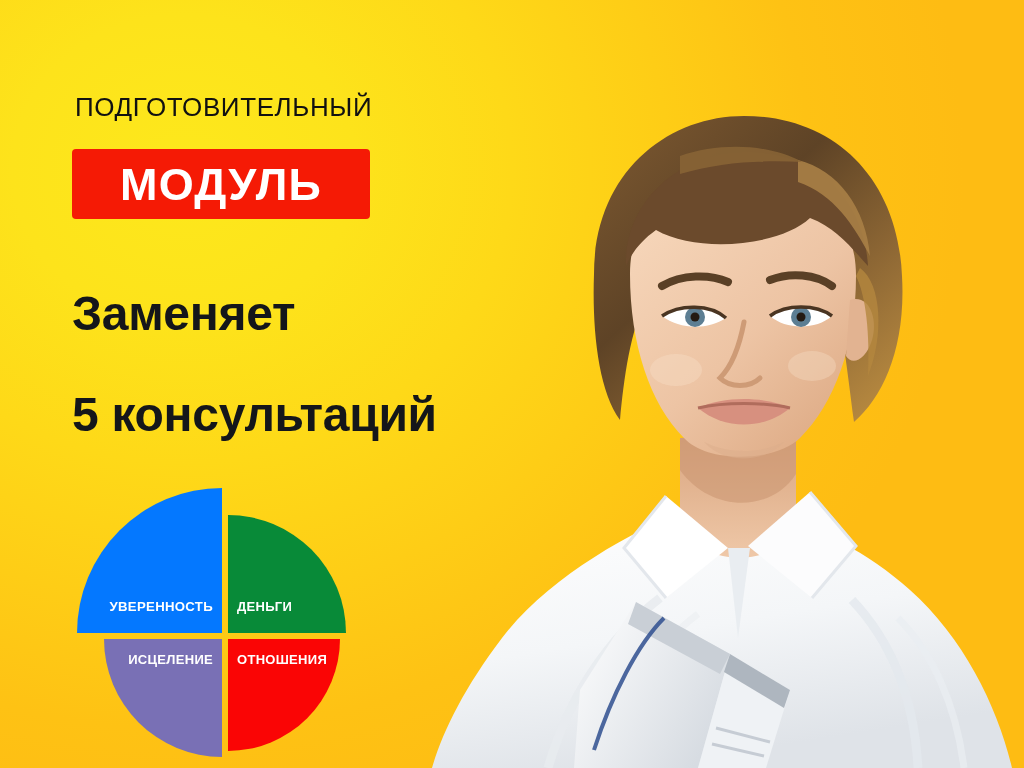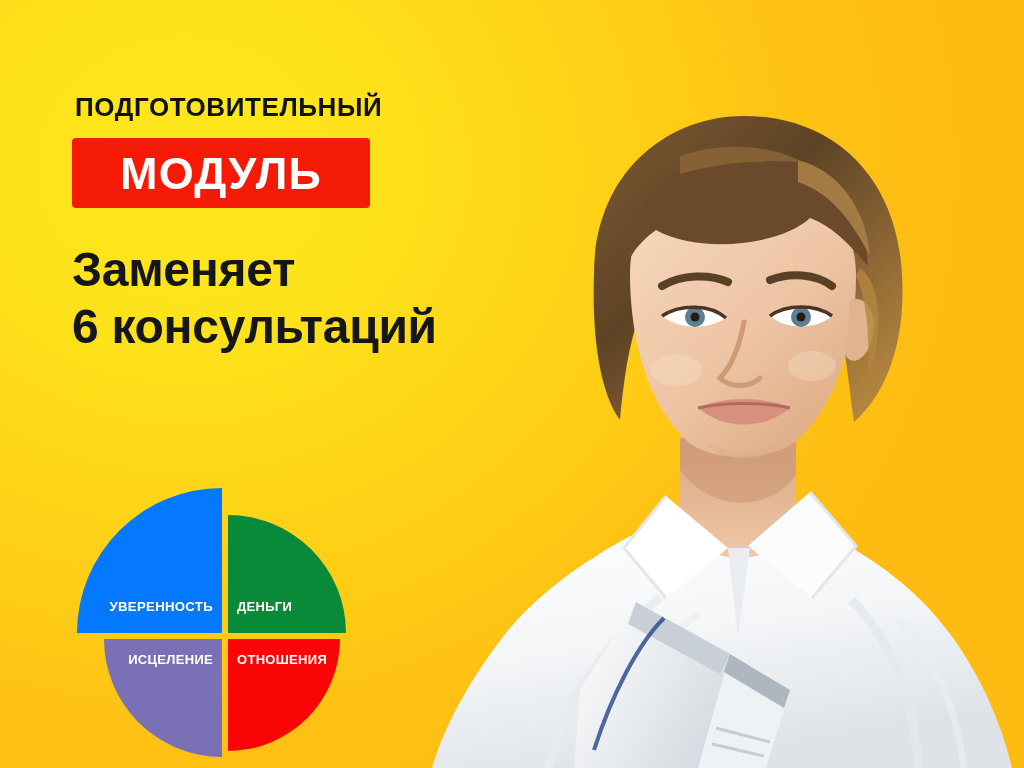--- a/index.html
+++ b/index.html
@@ -23,29 +23,29 @@
         #FECD16 62%,
         #FEC214 80%,
         #FEBC13 100%);
   }
 
   
   .kicker{
     position:absolute;
     left:75px; top:92px;
     font-size:26px;
-    font-weight:bold;
+    font-weight:normal;
     letter-spacing:0.6px;
     color:#111111;
     white-space:nowrap;
   }
 
   .badge{
     position:absolute;
-    left:72px; top:138px;
+    left:72px; top:149px;
     width:298px; height:70px;
     background:#F51A05;
     border-radius:4px;
     display:flex;
     align-items:center;
     justify-content:center;
   }
   .badge-label{
     color:#FFFFFF;
     font-size:45px;
@@ -58,21 +58,21 @@
   .headline{
     position:absolute;
     left:72px; top:242px;
     width:500px;
     color:#14161A;
     font-size:48px;
     font-weight:bold;
     line-height:1.18;
     letter-spacing:-0.3px;
   }
-  .headline .hl-line{ display:block; white-space:nowrap; }
+  .headline .hl-line{ display:block; white-space:nowrap;margin-top:44px; }
 
   
   #wheel{
     position:absolute;
     left:55px;
     top:470px;
     width:320px;
     height:300px;
   }
   #wheel svg{ display:block; width:320px; height:300px; overflow:visible; }
@@ -102,21 +102,21 @@
 <div id="poster">
 
   <div class="kicker">ПОДГОТОВИТЕЛЬНЫЙ</div>
 
   <div class="badge">
     <span class="badge-label">МОДУЛЬ</span>
   </div>
 
   <div class="headline">
     <span class="hl-line">Заменяет</span>
-    <span class="hl-line">6 консультаций</span>
+    <span class="hl-line">5 консультаций</span>
   </div>
 
   <div id="wheel">
     <svg viewBox="0 0 320 300" xmlns="http://www.w3.org/2000/svg">
 
       <path d="M 167 163 L 167 18 A 145 145 0 0 0 22 163 Z" fill="#0478FF"></path>
 
       <path d="M 173 163 L 173 45 A 118 118 0 0 1 291 163 Z" fill="#088A38"></path>
 
       <path d="M 167 169 L 49 169 A 118 118 0 0 0 167 287 Z" fill="#7970B5"></path>

